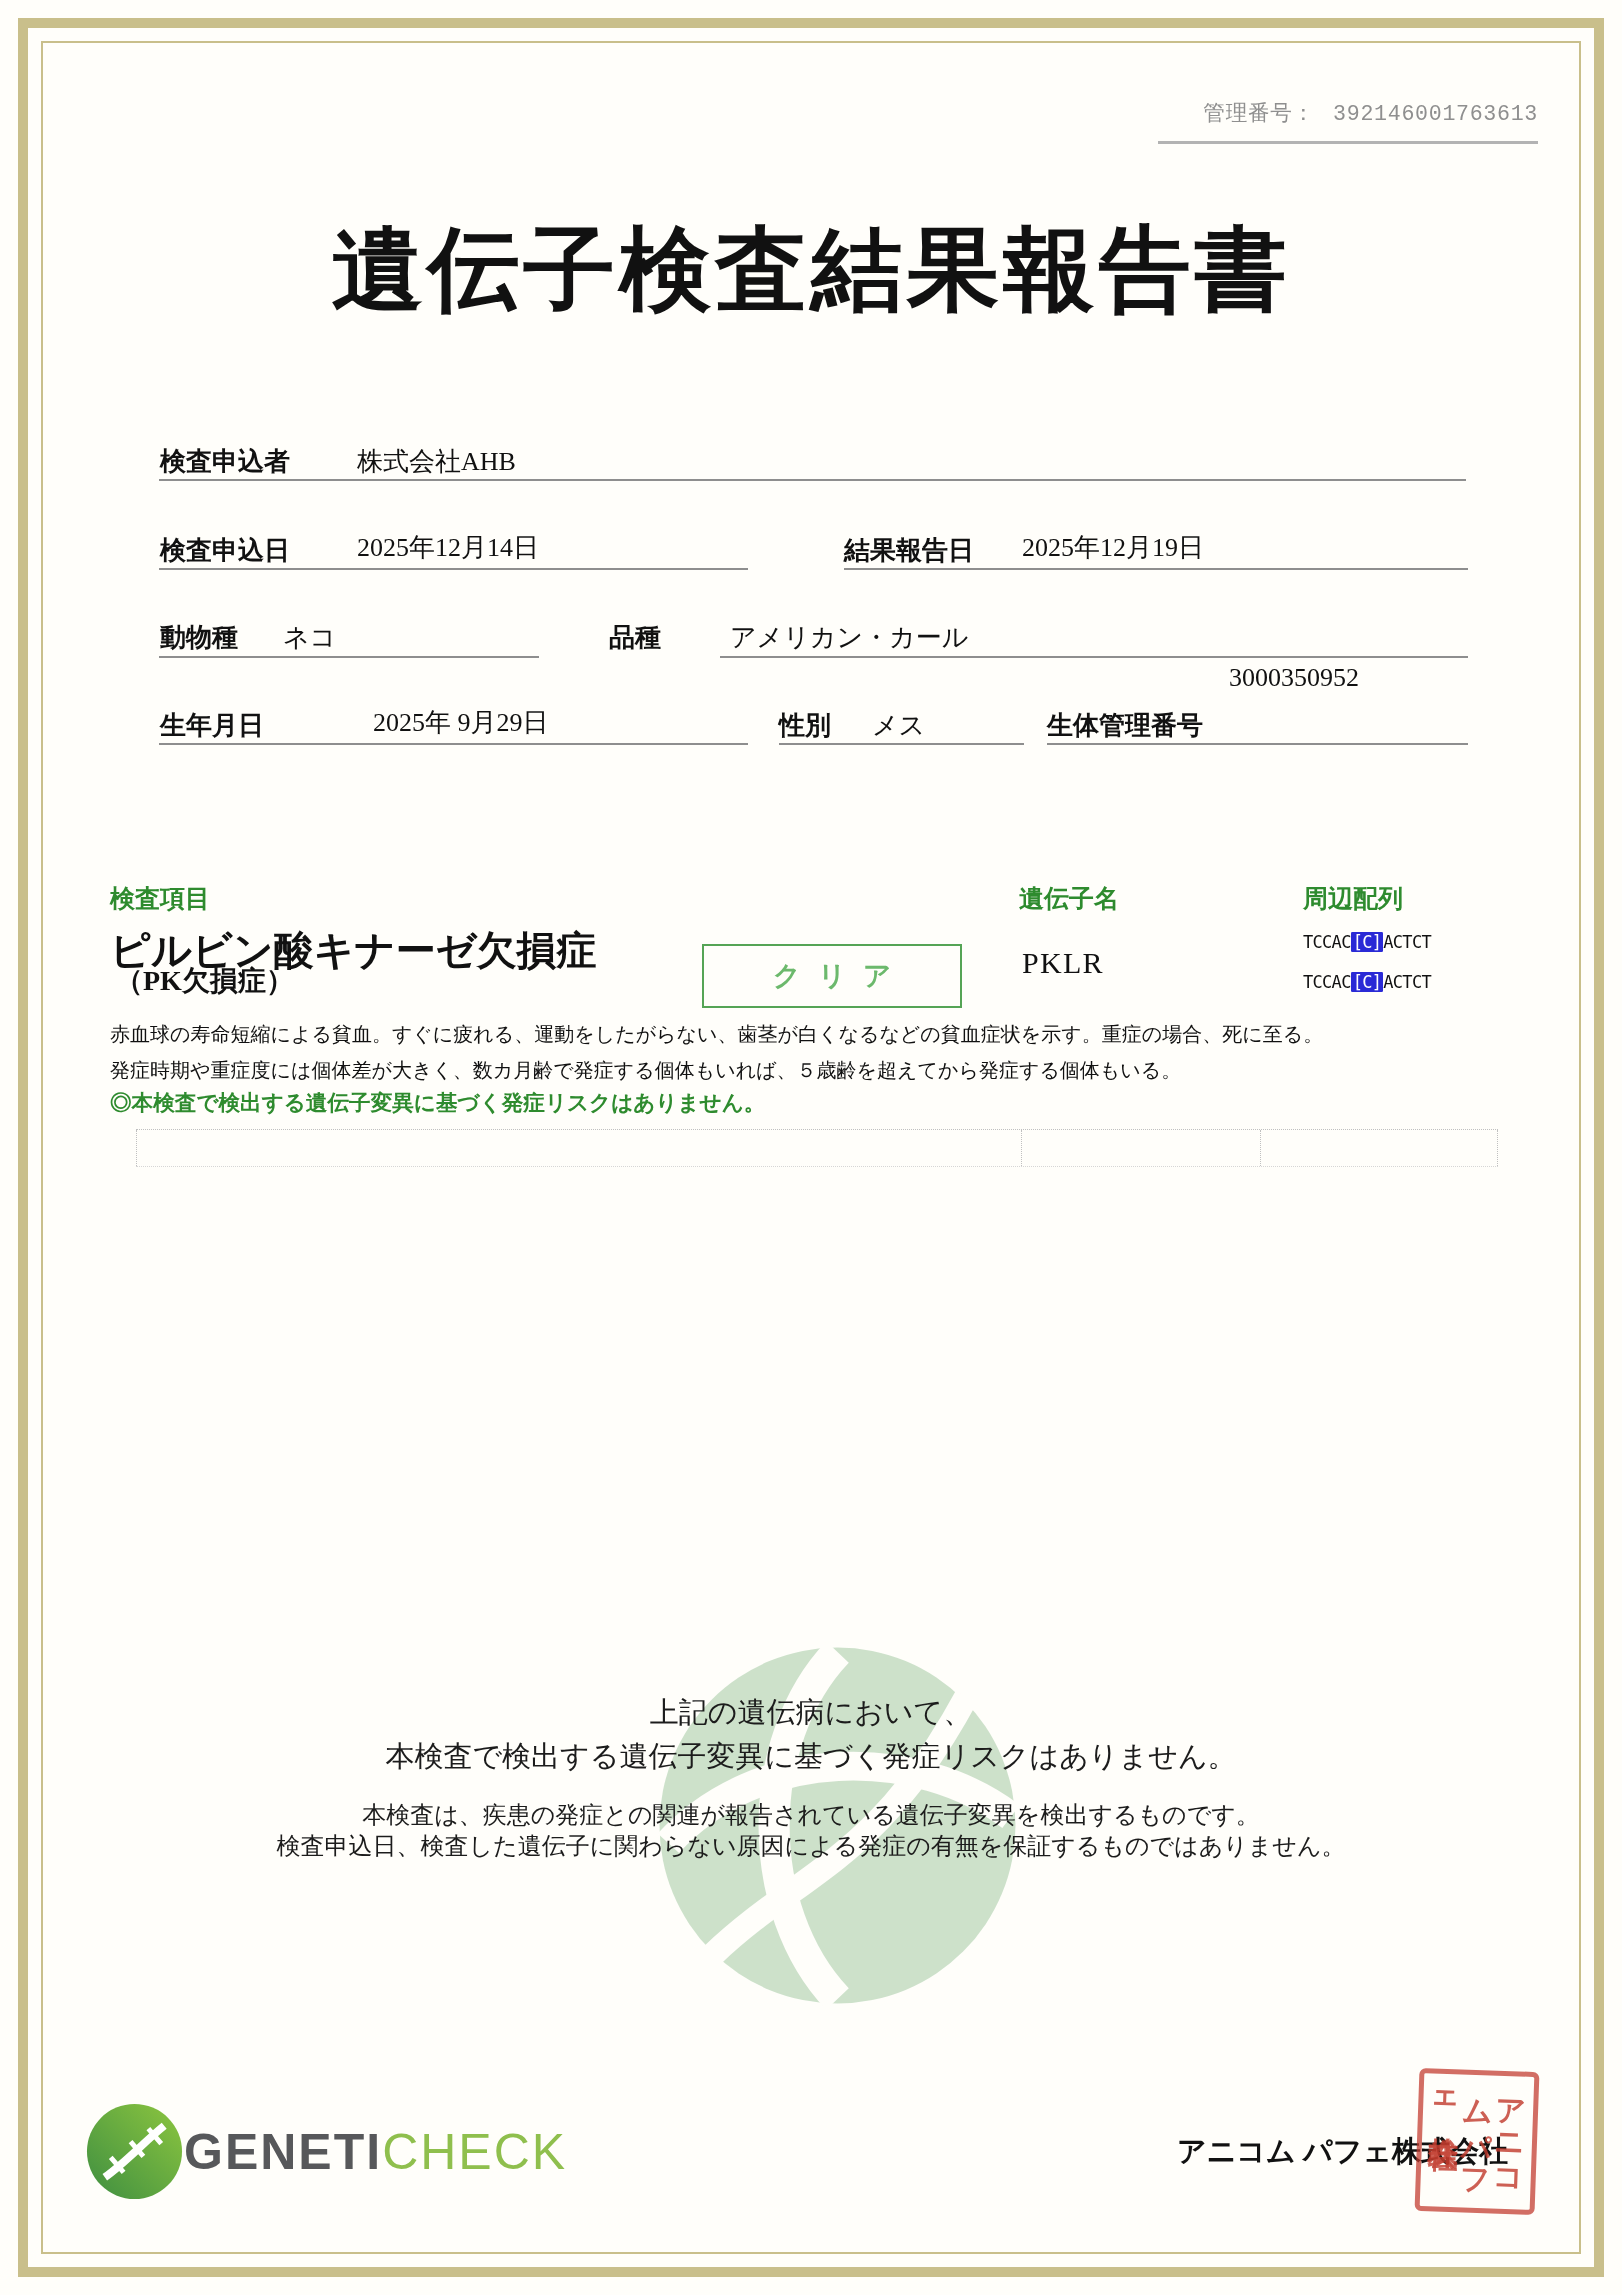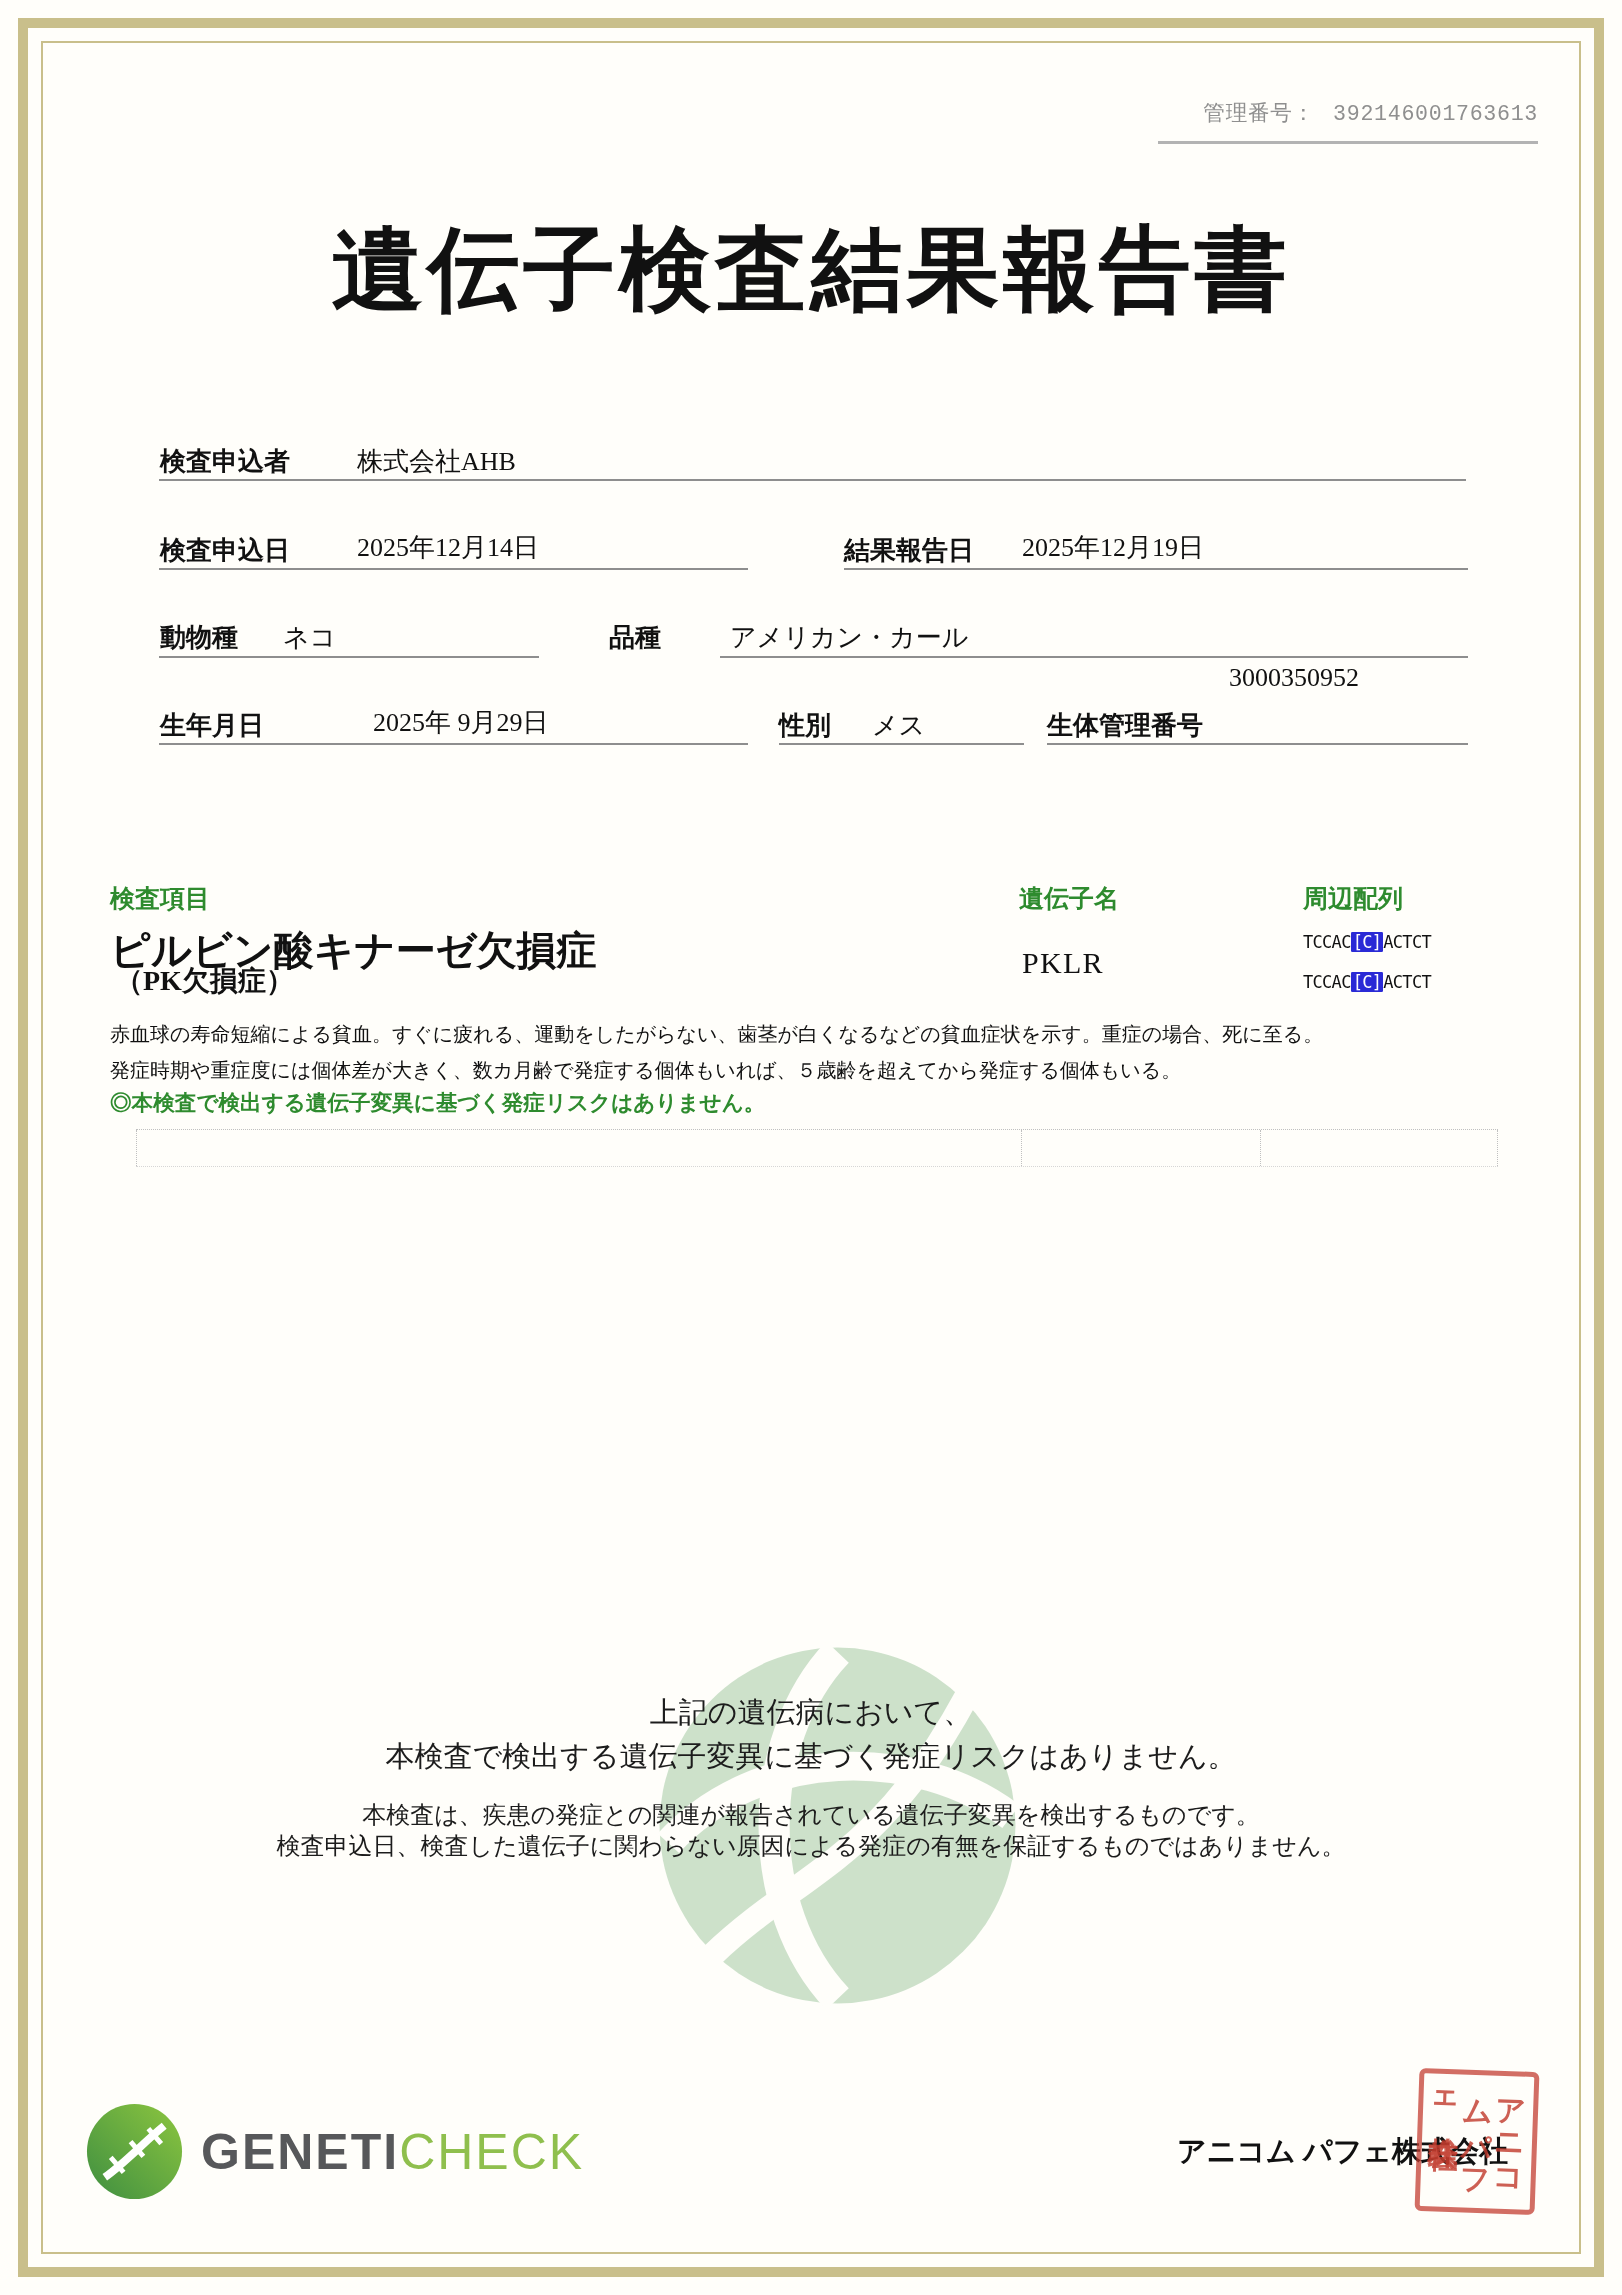--- a/index.html
+++ b/index.html
@@ -47,21 +47,21 @@
             border-top:1.3px dotted #c0c0c0; border-bottom:1.3px dotted #d6d6d6; z-index:1; }
   .dotv { position:absolute; top:0; height:100%; border-left:1.3px dotted #c0c0c0; }
 
   
   .sum { position:absolute; left:0; right:0; text-align:center;
          font-family:"Liberation Sans", sans-serif; color:#1c1c1c; z-index:2; }
   .sum-big { font-size:29px; }
   .sum-small { font-size:24px; }
 
   
-  .brand { position:absolute; left:85px; top:2102px; display:flex; align-items:center; gap:17px; z-index:2; }
+  .brand { position:absolute; left:85px; top:2102px; display:flex; align-items:center; z-index:2; }
   .brand-icon { width:99px; height:99px; }
   .brand-text { font-family:"Liberation Sans", sans-serif; font-size:50px; letter-spacing:2px; white-space:nowrap; }
   .brand-bold { color:#57585a; font-weight:bold; }
   .brand-light { color:#8fbf4d; font-weight:400; }
   .company { position:absolute; left:1177px; top:2132px; font-size:29px; font-weight:bold; z-index:3; white-space:nowrap; }
   .stamp { position:absolute; left:1417px; top:2070px; width:120px; height:143px;
            border:5.9px solid rgba(194,59,46,.8); border-radius:6.5px; transform:rotate(2deg);
            display:flex; align-items:center; justify-content:center; opacity:.92; z-index:6; }
   .stamp-text { writing-mode:vertical-rl; height:128px; font-size:30px; line-height:1.1; font-weight:bold;
                 color:rgba(194,59,46,.88); letter-spacing:1.3px; }
@@ -116,20 +116,23 @@
   <span class="fvalue" style="left:1229px; top:663px">3000350952</span>
   <div class="uline" style="left:1047px; top:743px; width:421px"></div>
 
   <span class="ghead" style="left:110px; top:882px">検査項目</span>
   <span class="ghead" style="left:1019px; top:882px">遺伝子名</span>
   <span class="ghead" style="left:1303px; top:882px">周辺配列</span>
 
   <div class="disease">ピルビン酸キナーゼ欠損症</div>
   <div class="disease-sub">（PK欠損症）</div>
 
+  <div class="clear-box">
+    <span class="clear-text">クリア</span>
+  </div>
 
   <div class="gene-name">PKLR</div>
 
   <div class="seq" style="left:1303px; top:932px">
     <span>TCCAC</span><span class="var">[C]</span><span>ACTCT</span>
   </div>
   <div class="seq" style="left:1303px; top:972px">
     <span>TCCAC</span><span class="var">[C]</span><span>ACTCT</span>
   </div>
 

